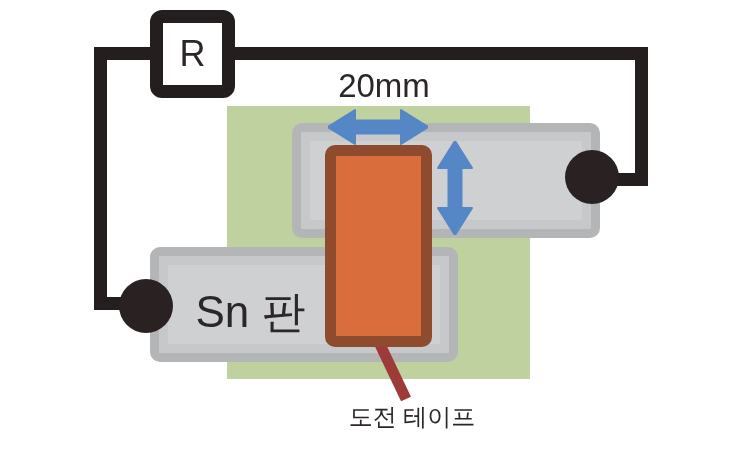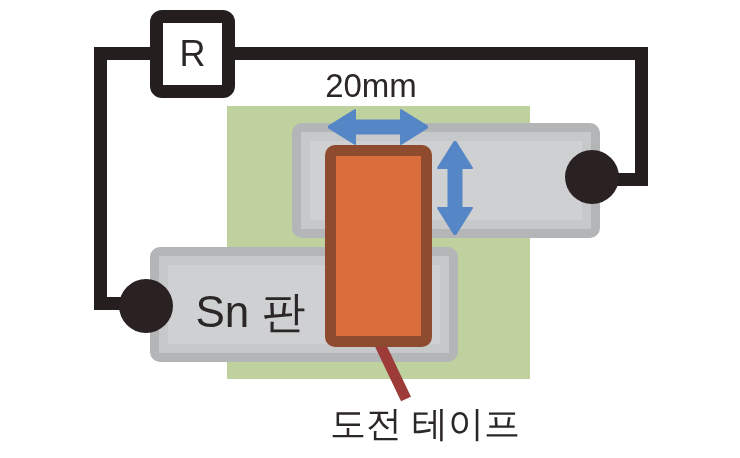--- a/index.html
+++ b/index.html
@@ -84,23 +84,23 @@
   #tape-pointer { left: 365px; top: 328px; z-index: 3; }
 
   
   .lbl {
     color: #2b2627;
     z-index: 7;
     text-align: center;
     white-space: nowrap;
     line-height: 1.1;
   }
-  #dimension-label        { left: 316px; top: 68px;  width: 110px; font-size: 33px; }
+  #dimension-label        { left: 329px; top: 68px;  width: 110px; font-size: 33px; }
   #sn-plate-label         { left: 178px; top: 288px; width: 145px; font-size: 44px; }
-  #conductive-tape-label  { left: 325px; top: 404px; width: 200px; font-size: 36px; }
+  #conductive-tape-label  { left: 312px; top: 404px; width: 200px; font-size: 24px; }
 </style>
 </head>
 <body>
 
 <div id="stage">
 
   <div class="abs" id="green-sheet"></div>
 
   <div class="abs plate" id="plate-top"></div>
   <div class="abs plate" id="plate-bottom"></div>

